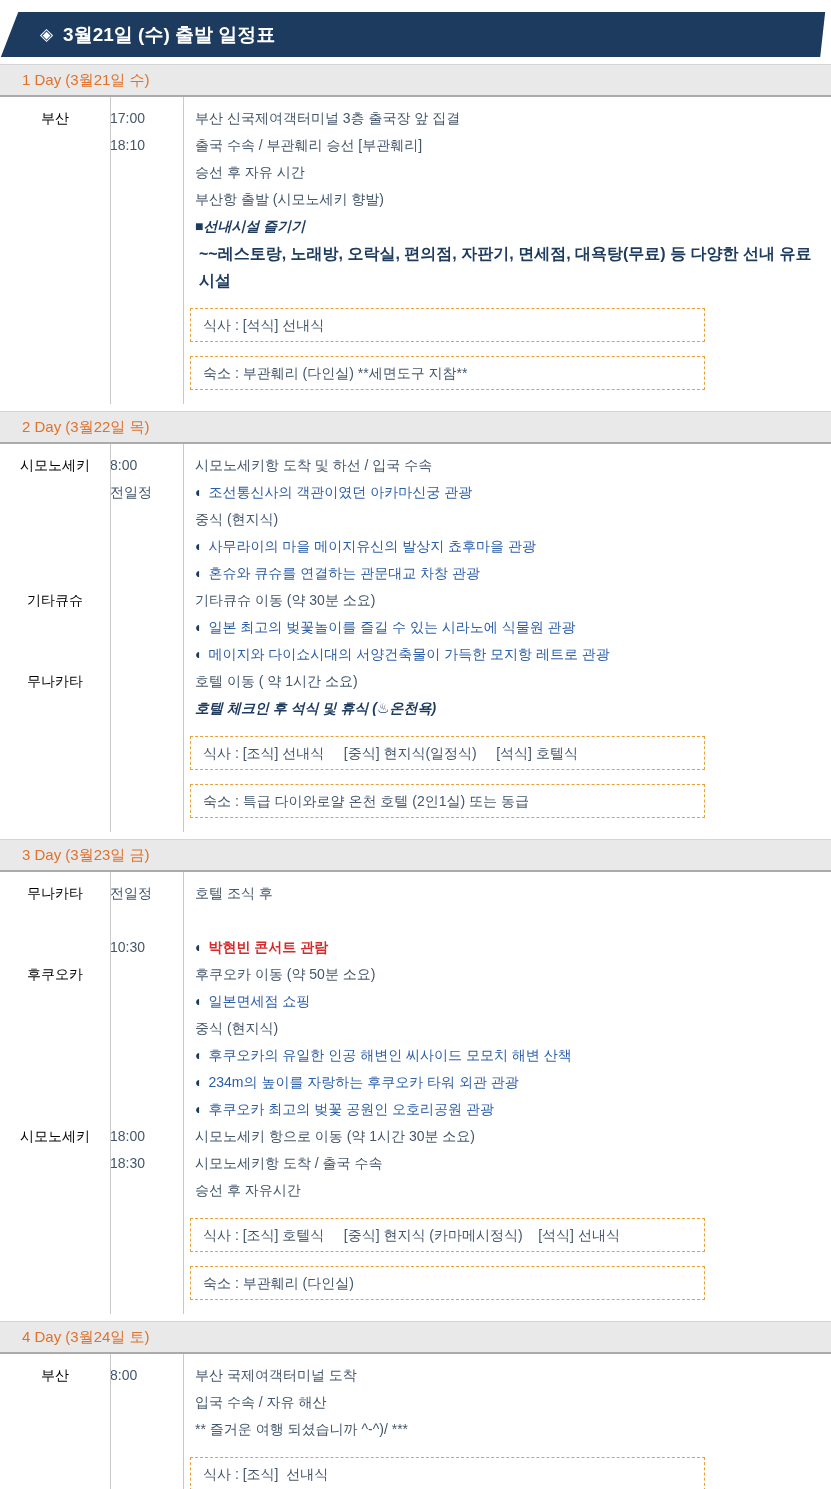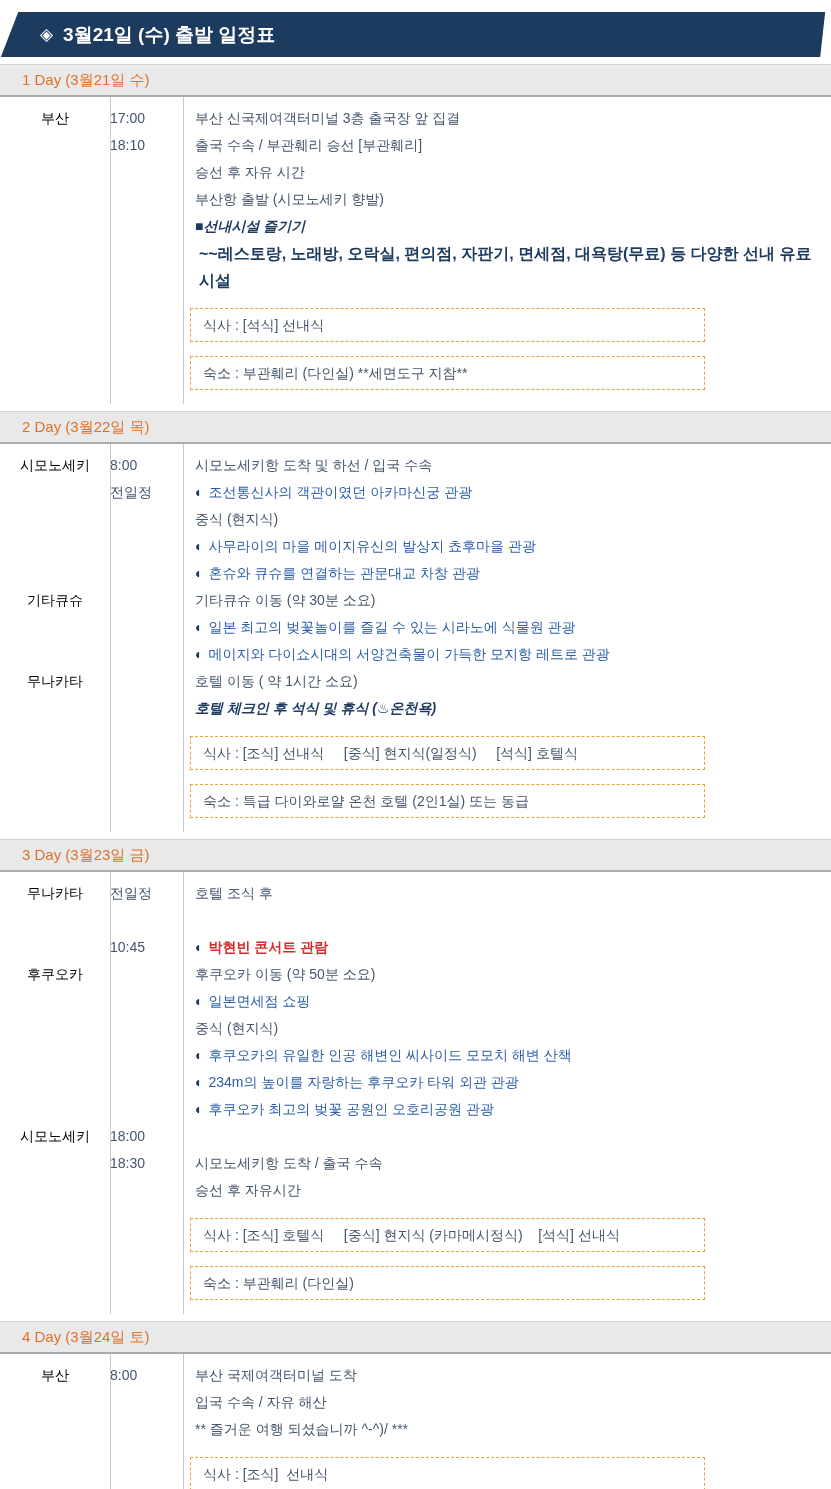--- a/index.html
+++ b/index.html
@@ -180,21 +180,21 @@
             <div class="cell-loc"><span>무나카타</span></div>
             <div class="cell-time"><span>전일정</span></div>
             <div class="cell-content c-normal"><span class="act-text">호텔 조식 후</span></div>
           </div>
           <div class="row">
             <div class="cell-loc"></div>
             <div class="cell-time"></div>
           </div>
           <div class="row">
             <div class="cell-loc"></div>
-            <div class="cell-time"><span>10:45</span></div>
+            <div class="cell-time"><span>10:30</span></div>
             <div class="cell-content c-tour-red"><span class="bullet">◐</span><span class="act-text">박현빈 콘서트 관람</span></div>
           </div>
           <div class="row">
             <div class="cell-loc"><span>후쿠오카</span></div>
             <div class="cell-time"></div>
             <div class="cell-content c-normal"><span class="act-text">후쿠오카 이동 (약 50분 소요)</span></div>
           </div>
           <div class="row">
             <div class="cell-loc"></div>
             <div class="cell-time"></div>
@@ -216,20 +216,21 @@
             <div class="cell-content c-tour"><span class="bullet">◐</span><span class="act-text">234m의 높이를 자랑하는 후쿠오카 타워 외관 관광</span></div>
           </div>
           <div class="row">
             <div class="cell-loc"></div>
             <div class="cell-time"></div>
             <div class="cell-content c-tour"><span class="bullet">◐</span><span class="act-text">후쿠오카 최고의 벚꽃 공원인 오호리공원 관광</span></div>
           </div>
           <div class="row">
             <div class="cell-loc"><span>시모노세키</span></div>
             <div class="cell-time"><span>18:00</span></div>
+            <div class="cell-content c-normal"><span class="act-text">시모노세키 항으로 이동 (약 1시간 30분 소요)</span></div>
           </div>
           <div class="row">
             <div class="cell-loc"></div>
             <div class="cell-time"><span>18:30</span></div>
             <div class="cell-content c-normal"><span class="act-text">시모노세키항 도착 / 출국 수속</span></div>
           </div>
           <div class="row">
             <div class="cell-loc"></div>
             <div class="cell-time"></div>
             <div class="cell-content c-normal"><span class="act-text">승선 후 자유시간</span></div>

